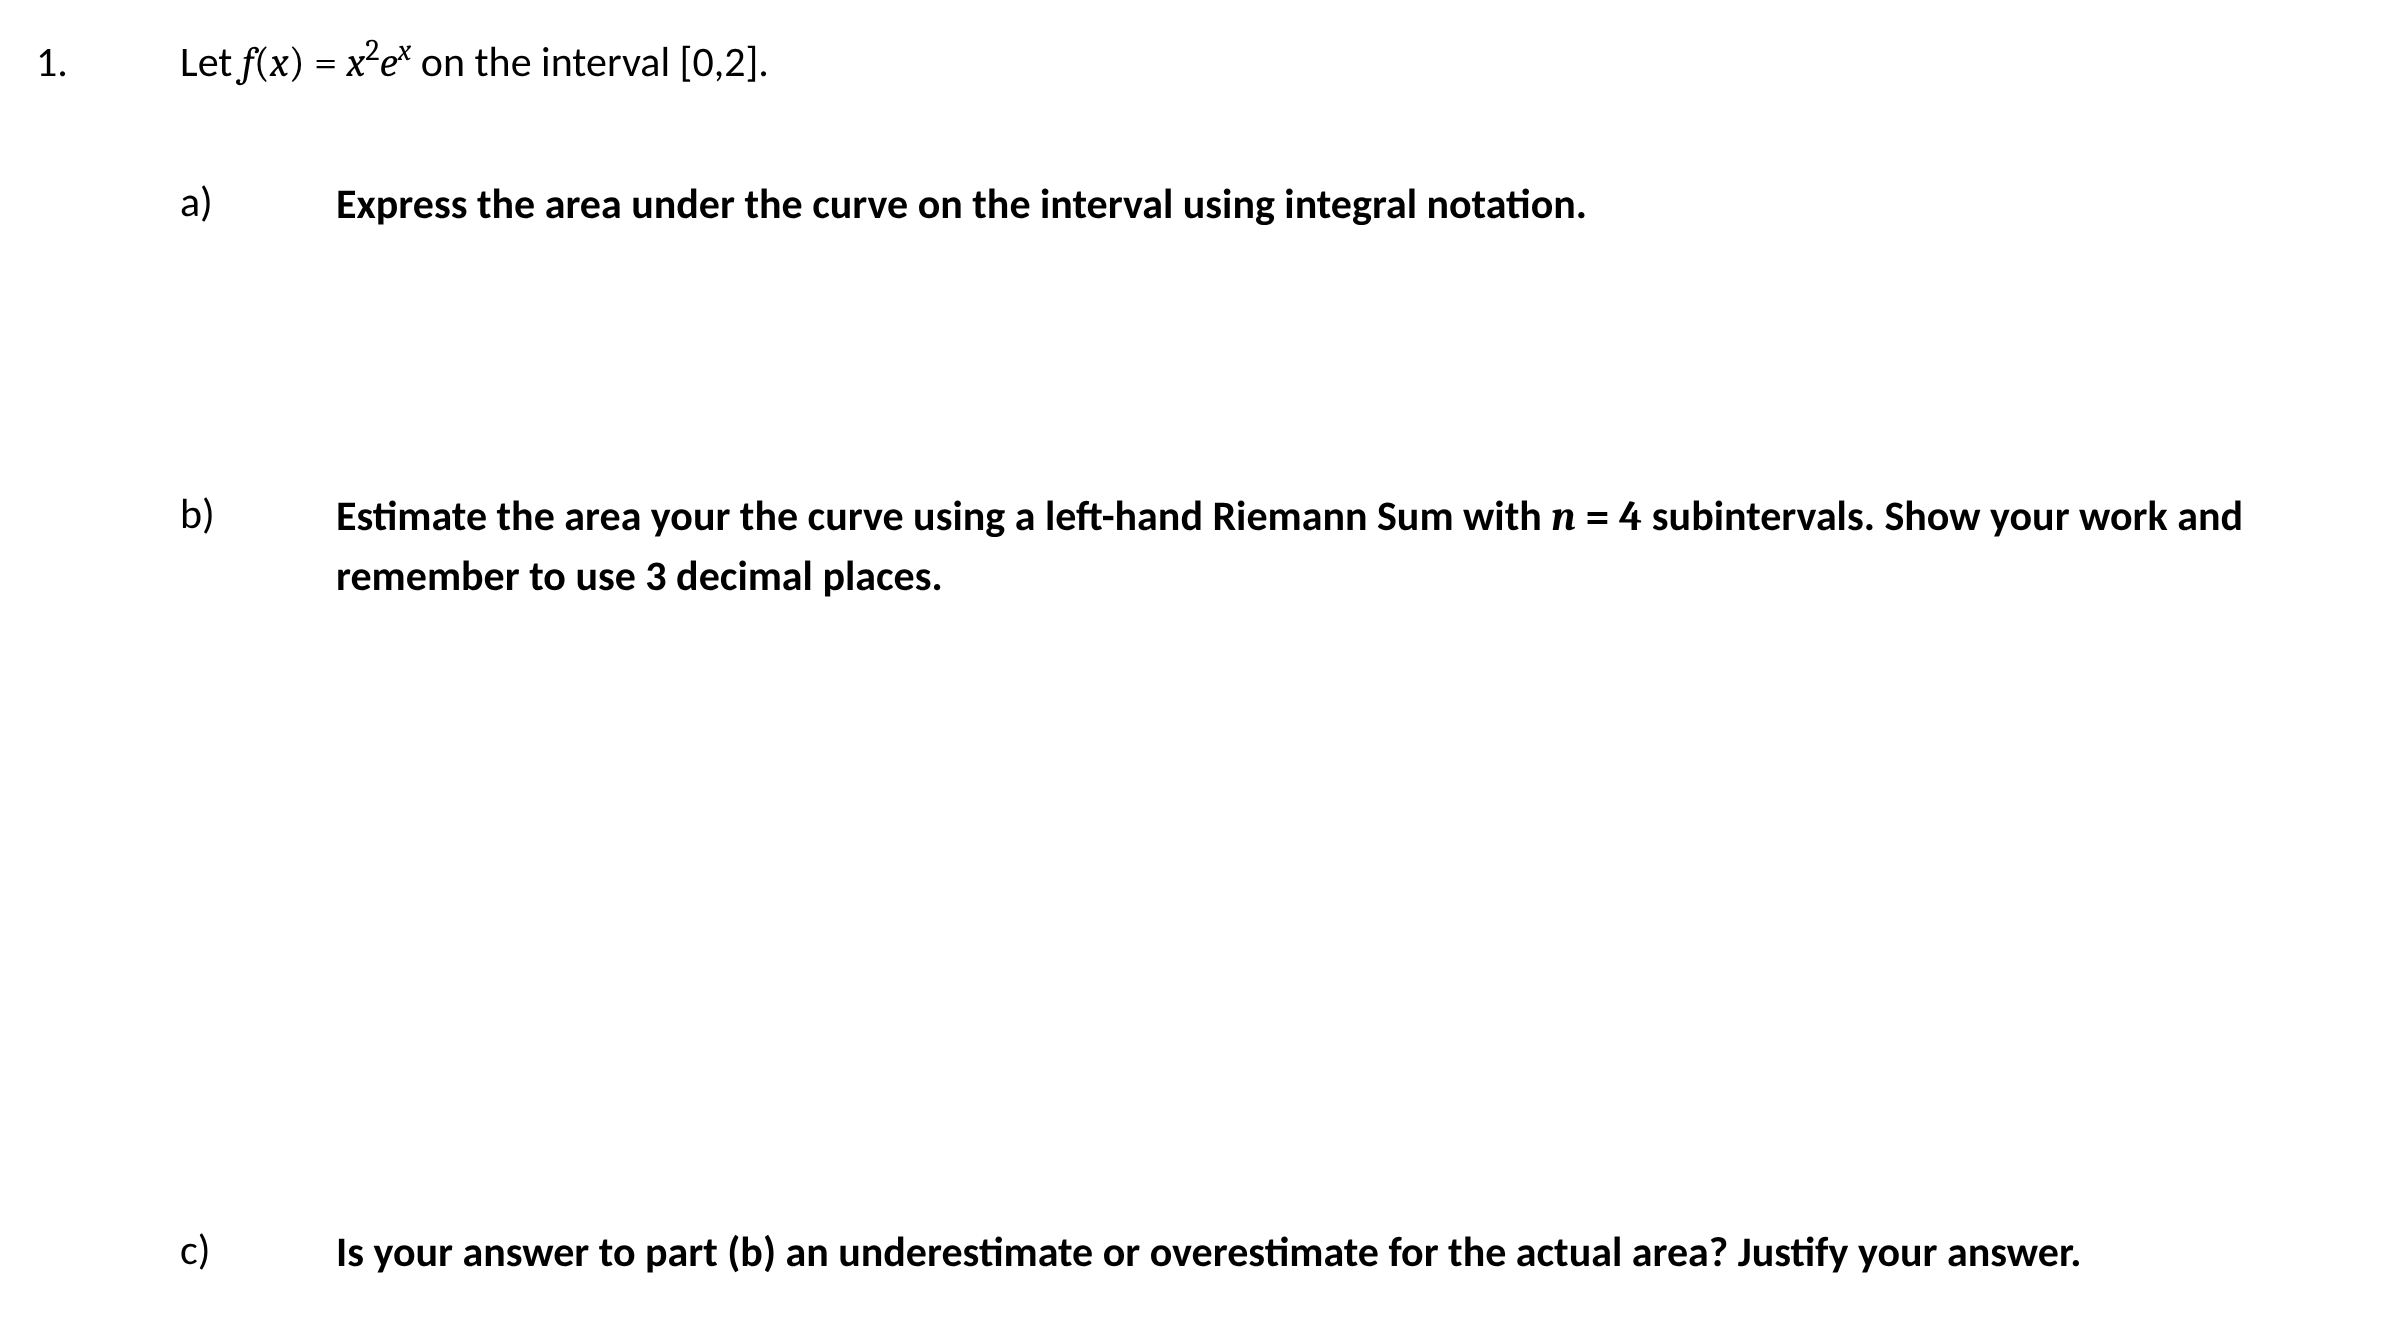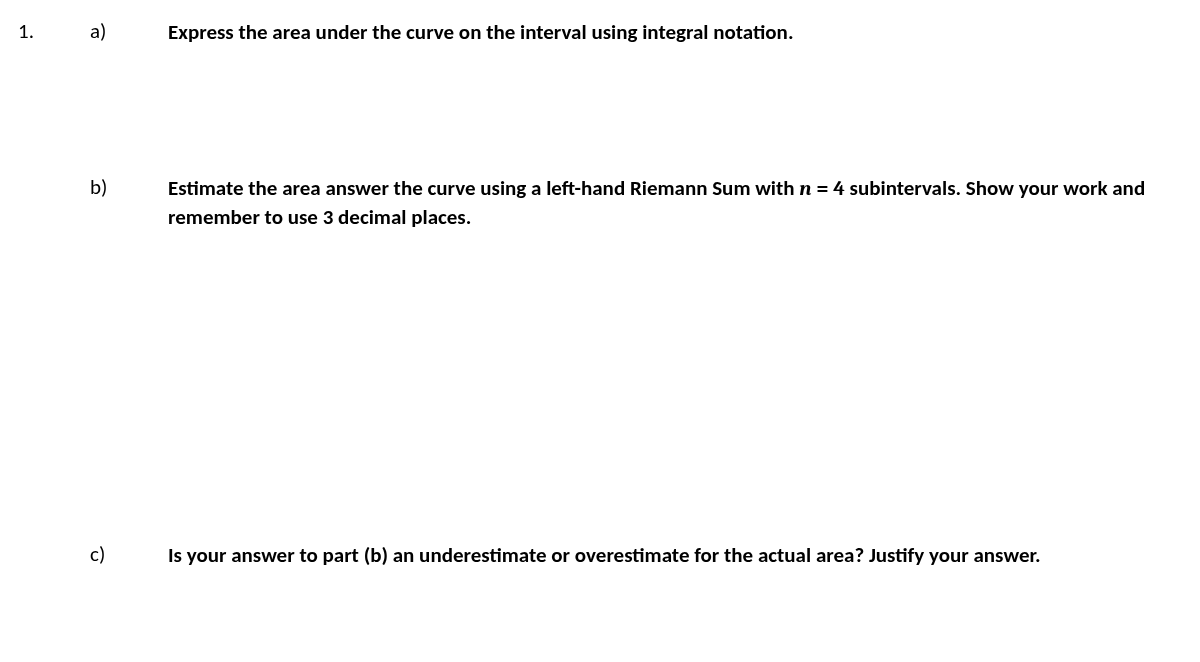--- a/index.html
+++ b/index.html
@@ -62,30 +62,33 @@
       vertical-align: super;
       line-height: 0;
     }
   </style>
 </head>
 <body>
 
 <div class="problem-container">
   <div class="problem-number">1.</div>
   <div class="problem-body">
+    <div class="stem">
+      <span>Let </span><span class="math-fn">f</span><span class="math-up">(</span><span class="math-fn">x</span><span class="math-up">)</span><span class="math-up"> = </span><span class="math-fn">x</span><sup class="math-up">2</sup><span class="math-fn">e</span><sup class="math-fn">x</sup><span> on the interval [0,2].</span>
+    </div>
 
     <div class="part part-a">
       <div class="part-label">a)</div>
       <div class="part-text">Express the area under the curve on the interval using integral notation.</div>
     </div>
 
     <div class="part part-b">
       <div class="part-label">b)</div>
       <div class="part-text">
-        <span>Estimate the area answer the curve using a left-hand Riemann Sum with </span><span class="math-fn">n</span><span class="math-up"> = 4</span><span> subintervals. Show your work and remember to use 3 decimal places.</span>
+        <span>Estimate the area your the curve using a left-hand Riemann Sum with </span><span class="math-fn">n</span><span class="math-up"> = 4</span><span> subintervals. Show your work and remember to use 3 decimal places.</span>
       </div>
     </div>
 
     <div class="part">
       <div class="part-label">c)</div>
       <div class="part-text">Is your answer to part (b) an underestimate or overestimate for the actual area?  Justify your answer.</div>
     </div>
   </div>
 </div>
 

